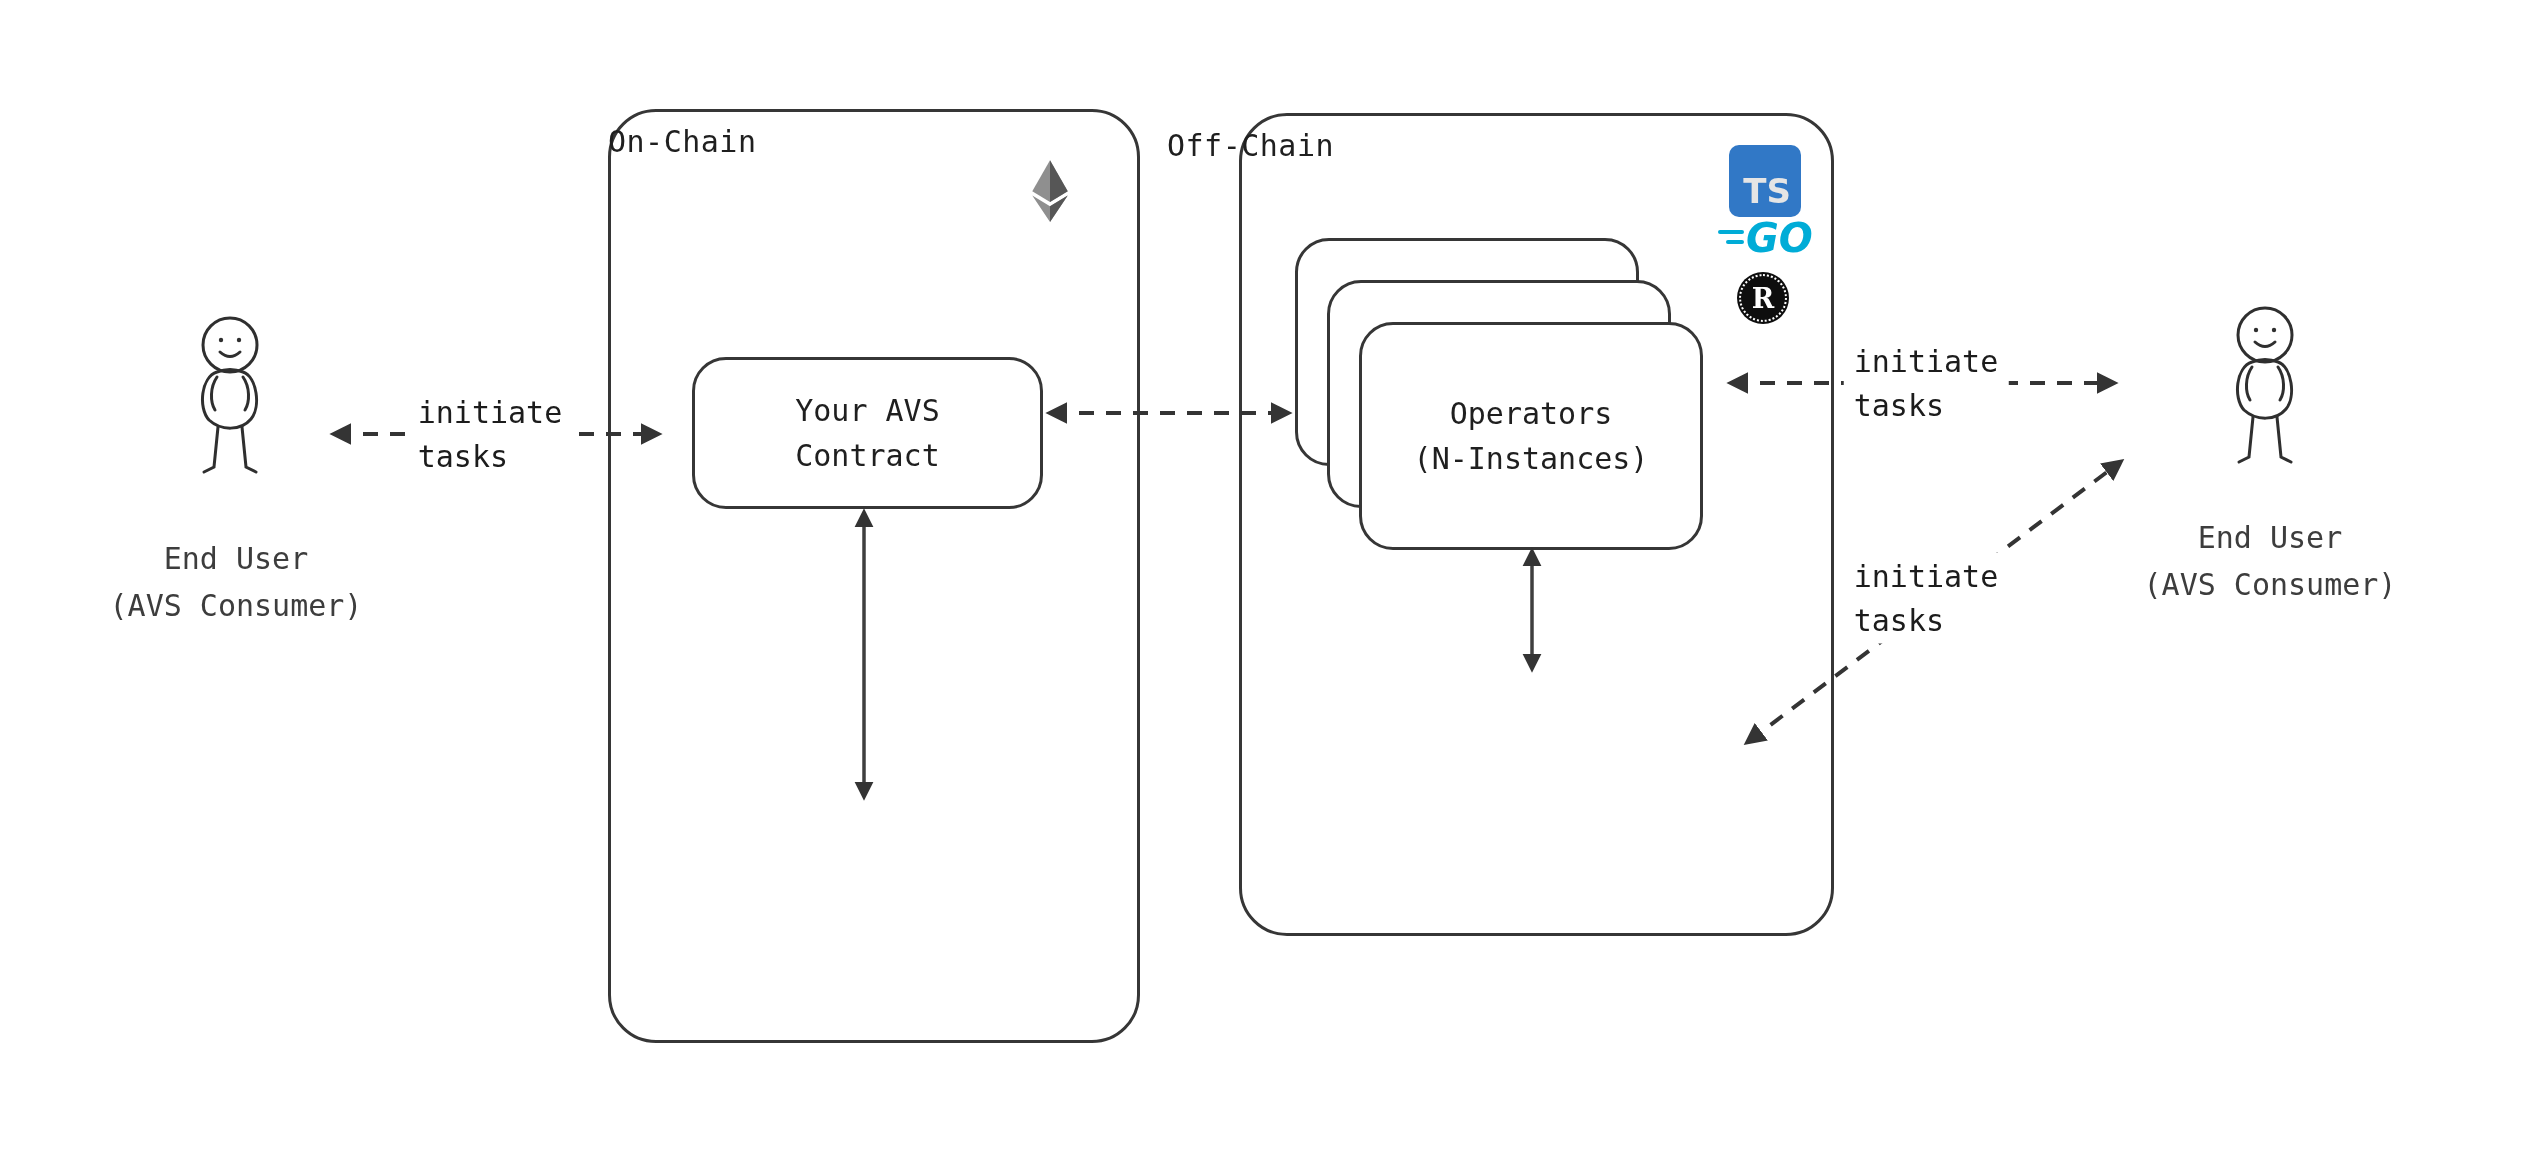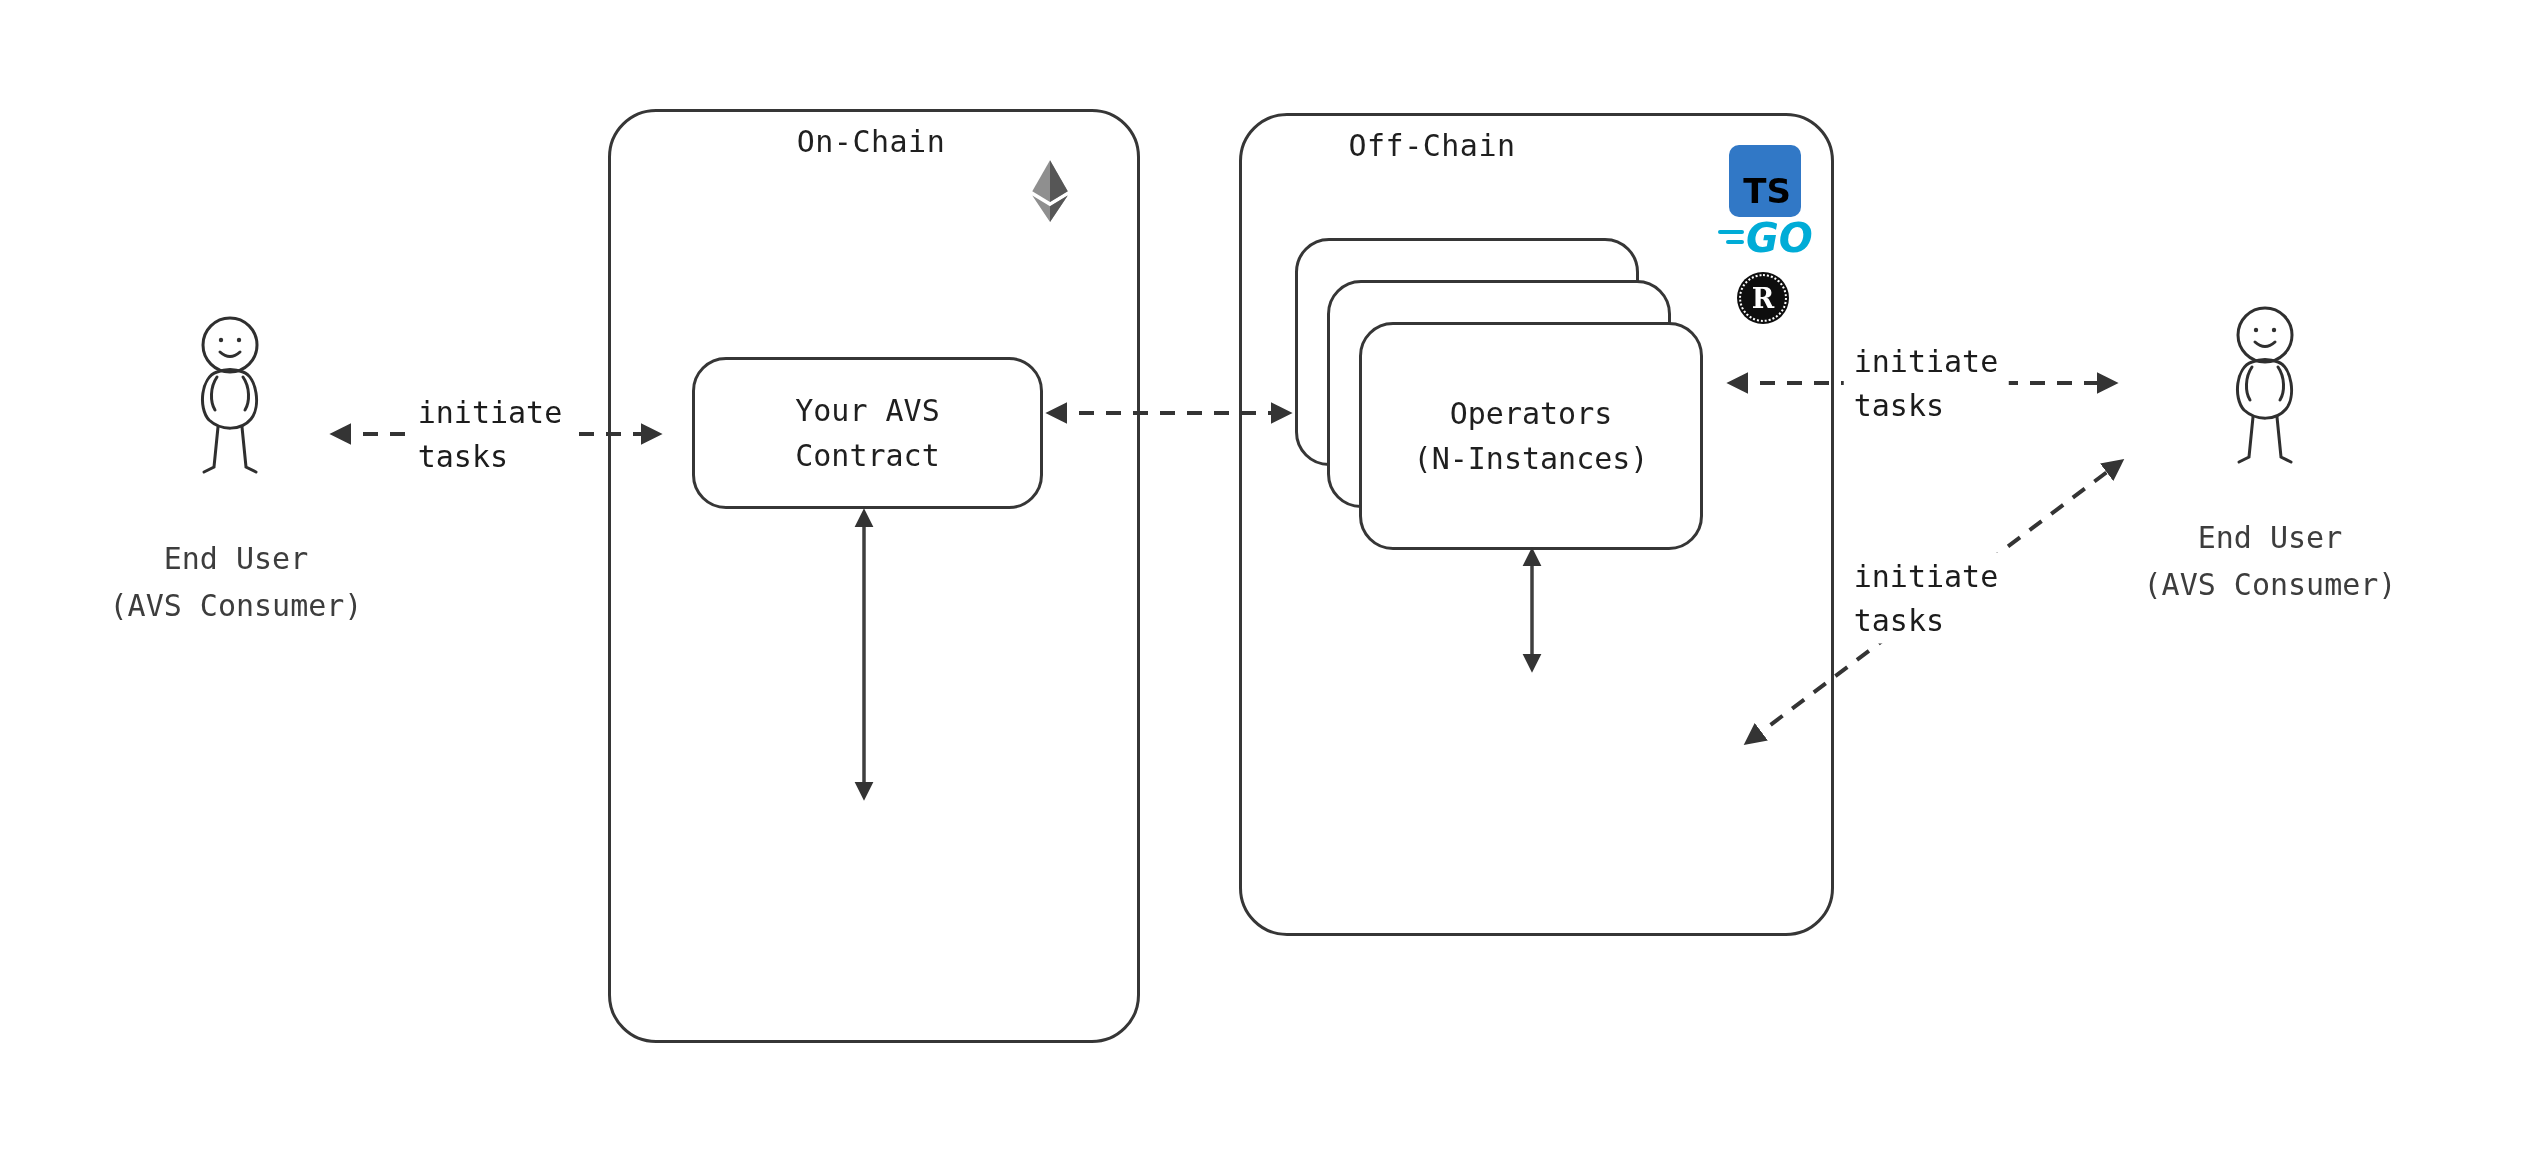--- a/index.html
+++ b/index.html
@@ -6,21 +6,21 @@
   .stage {
     position:relative; width:2522px; height:1176px; background:#ffffff;
     font-family:"DejaVu Sans Mono","Liberation Mono",monospace;
     color:#1f1f1f; overflow:hidden;
   }
   .container {
     position:absolute; border:3px solid #363636; border-radius:48px;
     background:transparent; z-index:0;
   }
   .ctitle {
-    position:absolute; font-size:30px; text-align:center; z-index:1;
+    position:absolute; font-size:30px; z-index:1;
     color:#1f1f1f; letter-spacing:0.5px;
   }
   .node {
     position:absolute; border:3px solid #363636; border-radius:34px;
     background:#ffffff; display:flex; align-items:center; justify-content:center;
     text-align:center; font-size:30px; line-height:1.5; z-index:1;
   }
   .backbox {
     position:absolute; border:3px solid #363636; border-radius:34px;
     background:#ffffff; z-index:1;
@@ -32,21 +32,21 @@
     position:absolute; transform:translate(-50%,-50%); background:#ffffff;
     font-size:30px; line-height:1.45; text-align:left; padding:2px 10px;
     z-index:3; white-space:pre-line; color:#1c1c1c;
   }
   .userlabel {
     position:absolute; font-size:30px; line-height:1.55; text-align:center;
     color:#3d3d3d; white-space:pre-line; z-index:1;
   }
   .ts-icon {
     position:absolute; left:1729px; top:145px; width:72px; height:72px;
-    background:#3178C6; border-radius:10px; color:#000000;
+    background:#3178C6; border-radius:10px; color:#e5e5e5;
     display:flex; align-items:flex-end; justify-content:flex-end;
     font-family:"DejaVu Sans","Liberation Sans",sans-serif;
     font-weight:bold; font-size:34px; z-index:2; padding:0 10px 6px 0;
     box-sizing:border-box;
   }
   .go-icon { position:absolute; left:1716px; top:208px; width:110px; height:54px; z-index:2; }
   .rust-icon {
     position:absolute; left:1737px; top:272px; width:52px; height:52px;
     background:#0e0e0e; border-radius:50%; display:flex; align-items:center;
     justify-content:center; z-index:2;

